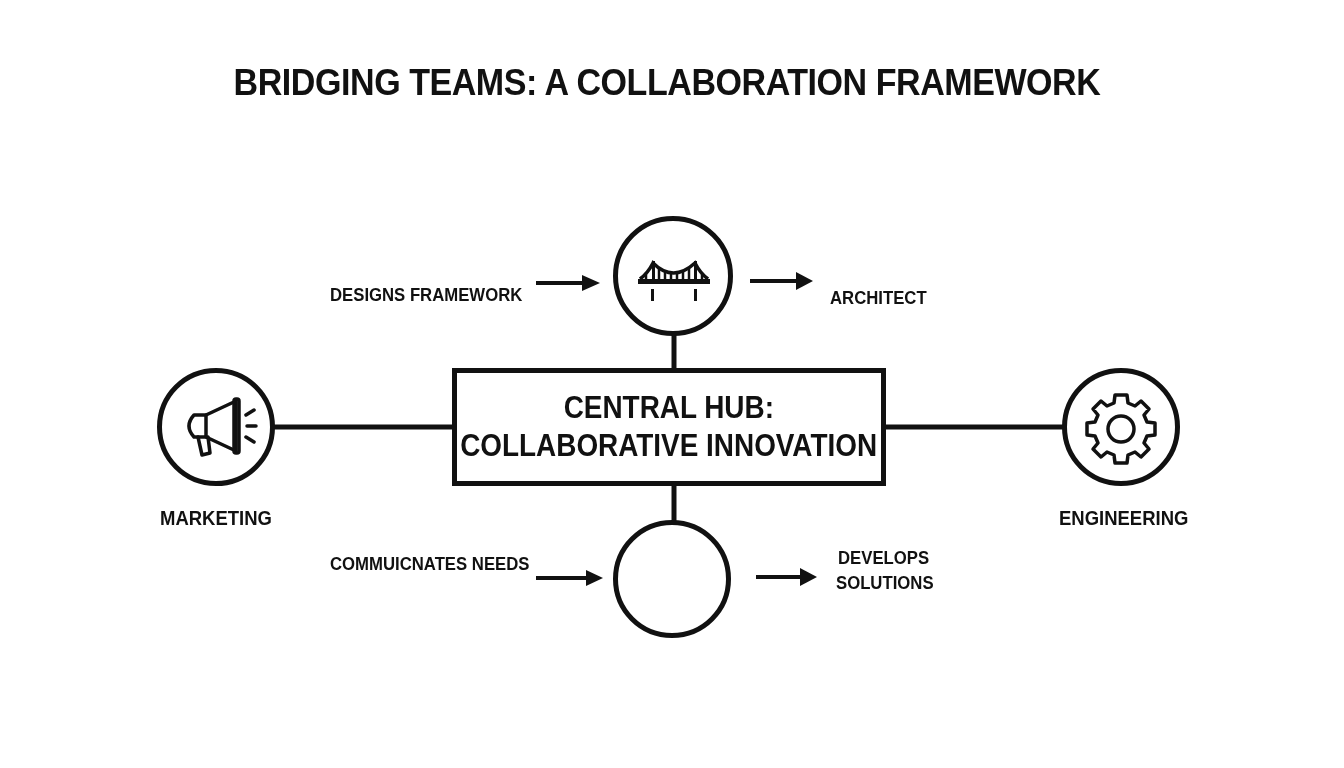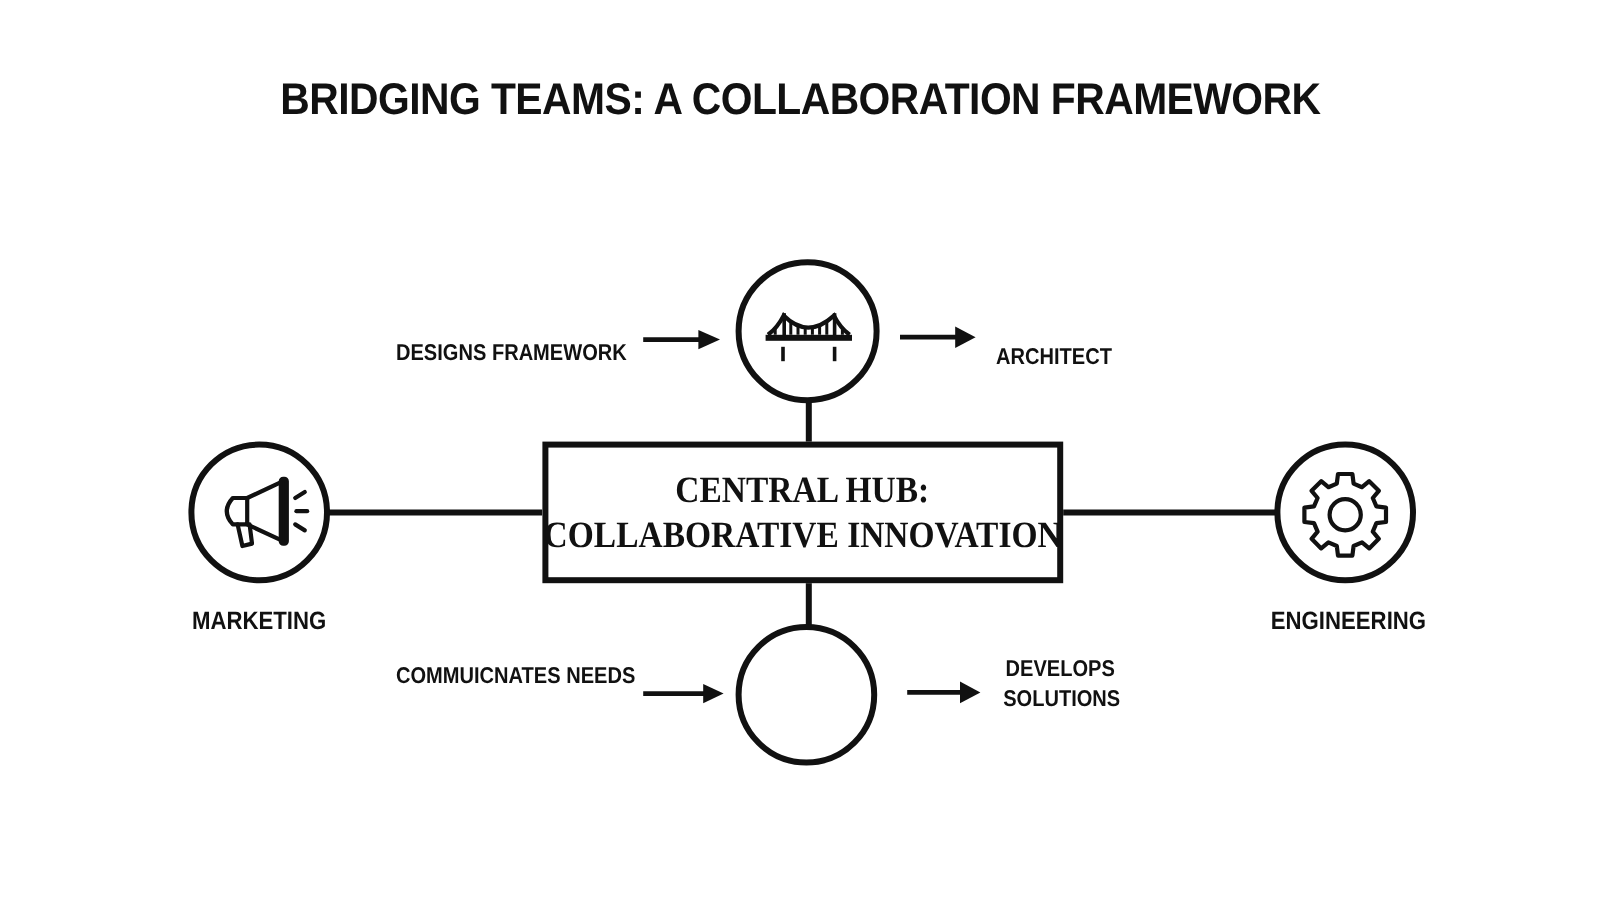--- a/index.html
+++ b/index.html
@@ -28,21 +28,21 @@
       transform: scaleX(0.88);
       transform-origin: left center;
     }
     .lbl.big { font-size: 21px; }
     .hub-box {
       left: 452px; top: 368px;
       width: 424px; height: 108px;
       border: 5px solid #111;
       background: #fff;
       display: flex; flex-direction: column;
-      align-items: center; justify-content: center; font-family: Liberation Serif, serif;
+      align-items: center; justify-content: center;
     }
     .hub-line {
       font-weight: bold; font-size: 31px; line-height: 38px;
       white-space: nowrap;
       transform: scaleX(0.9);
     }
     svg.layer { position: absolute; left: 0; top: 0; }
     .node { border-radius: 50%; border: 5px solid #111; background: #fff; box-sizing: border-box; }
   </style>
 </head>

